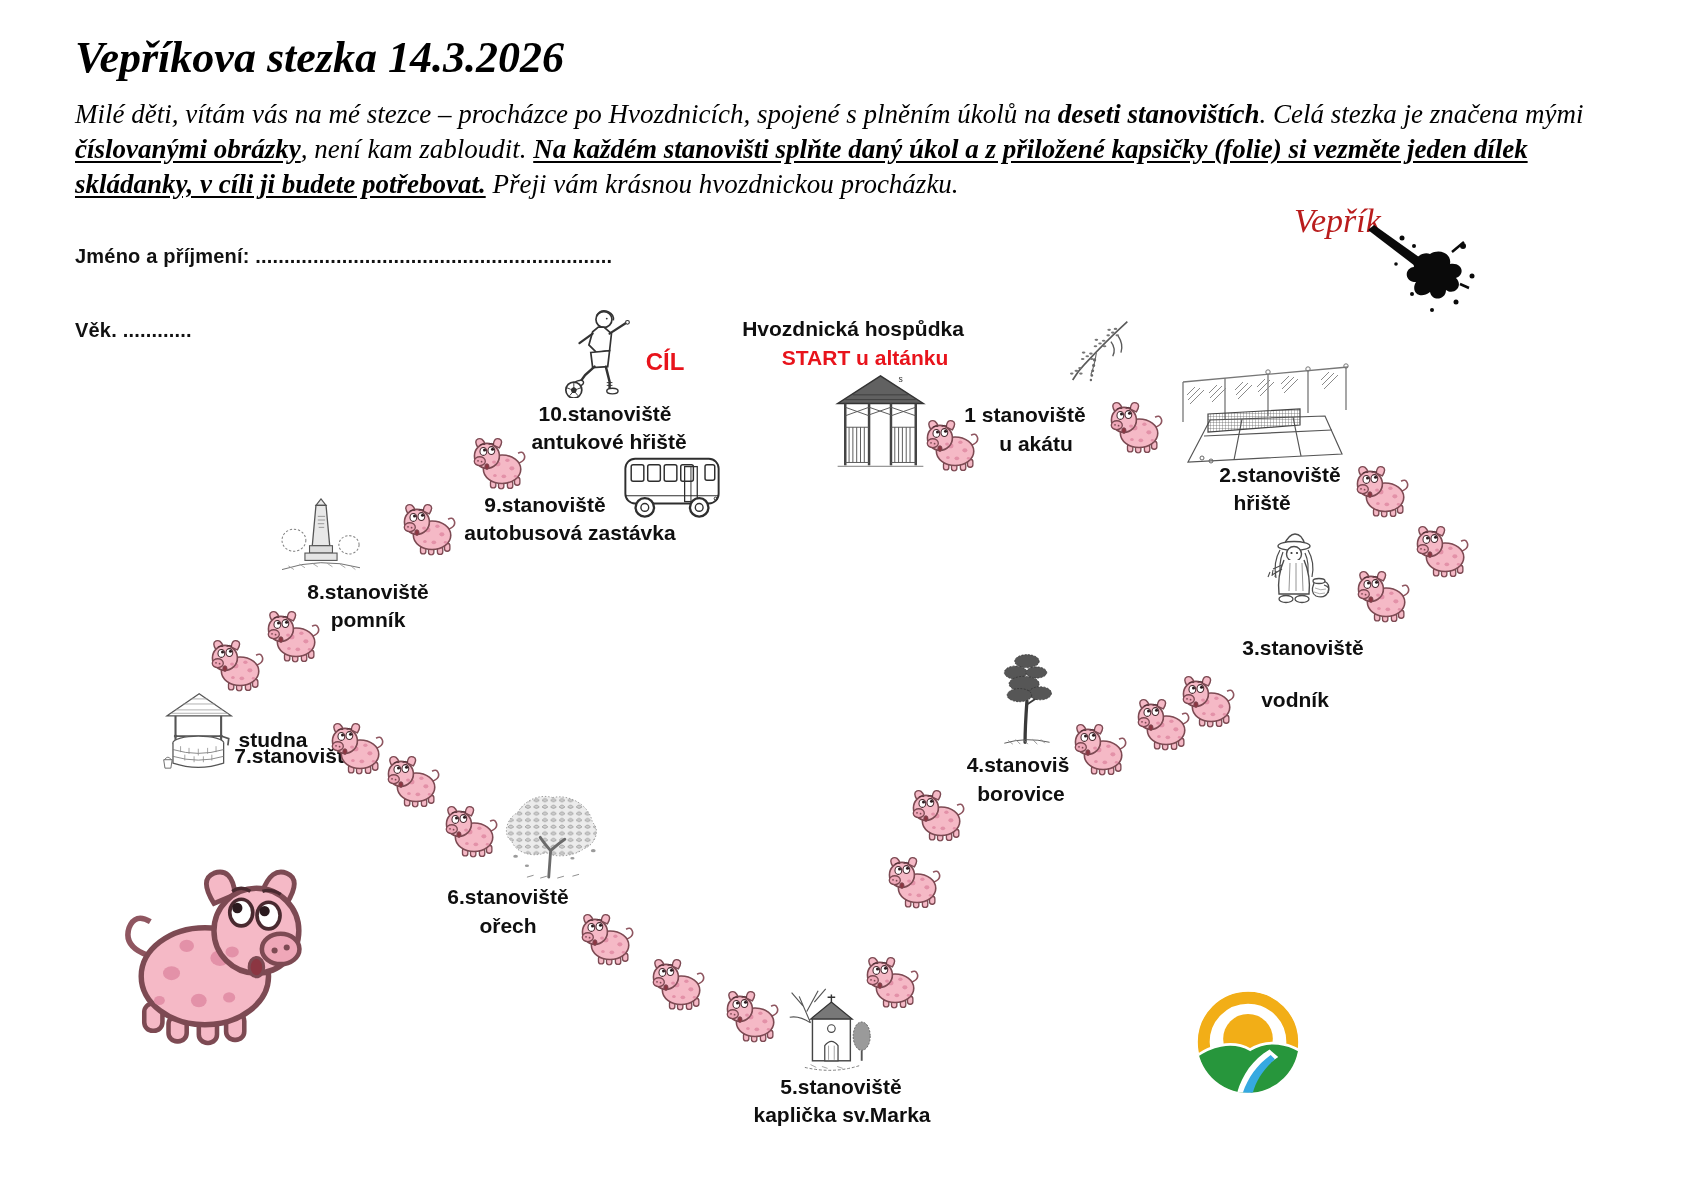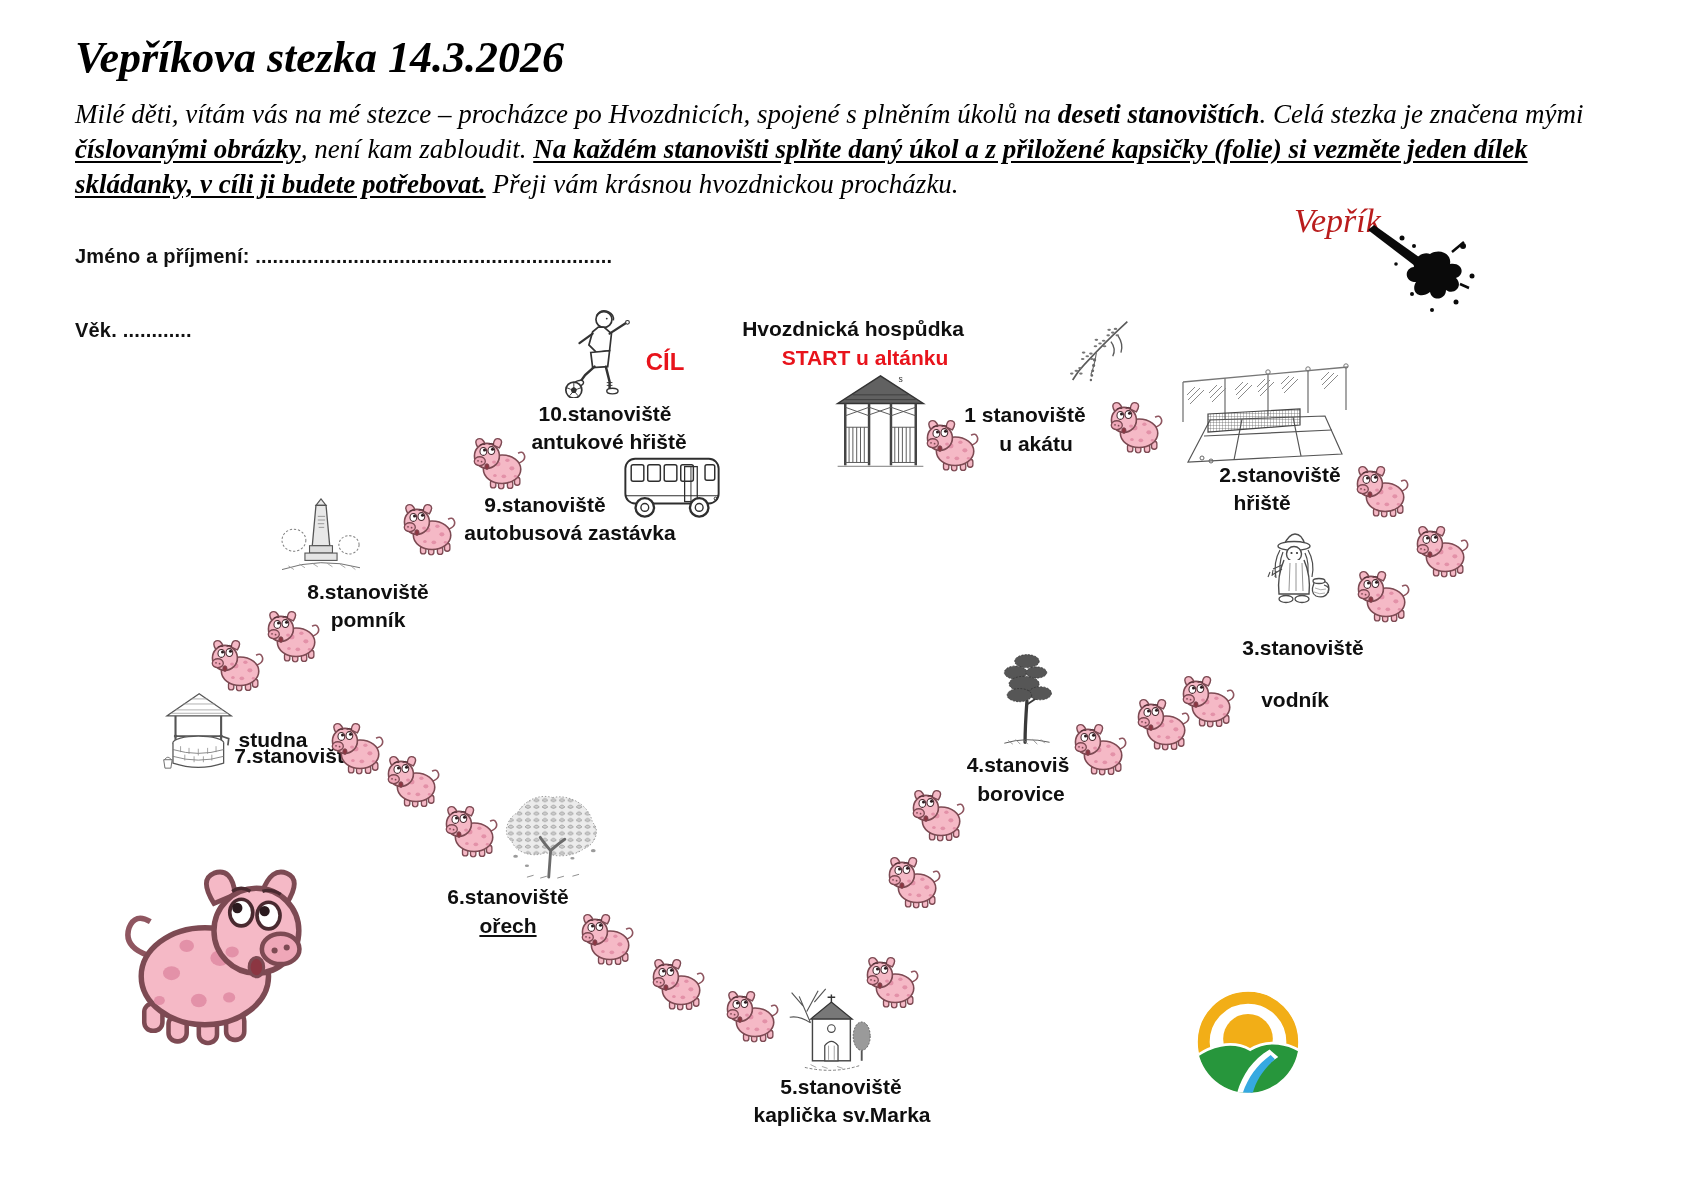--- a/index.html
+++ b/index.html
@@ -113,21 +113,21 @@
   <div class="lbl" style="left:1036px; top:431px;">u akátu</div>
   <div class="lbl" style="left:1280px; top:462px;">2.stanoviště</div>
   <div class="lbl" style="left:1262px; top:490px;">hřiště</div>
   <div class="lbl" style="left:1303px; top:635px;">3.stanoviště</div>
   <div class="lbl" style="left:1295px; top:663px;margin-top:24px;">vodník</div>
   <div class="lbl" style="left:1018px; top:752px;">4.stanoviš</div>
   <div class="lbl" style="left:1021px; top:781px;text-align:center;">borovice</div>
   <div class="lbl" style="left:841px;  top:1074px;">5.stanoviště</div>
   <div class="lbl" style="left:842px;  top:1102px;">kaplička sv.Marka</div>
   <div class="lbl" style="left:508px;  top:884px;">6.stanoviště</div>
-  <div class="lbl" style="left:508px;  top:913px;text-decoration:underline;">ořech</div>
+  <div class="lbl" style="left:508px;  top:913px;">ořech</div>
   <div class="lbl" style="left:295px;  top:699px;margin-top:44px;">7.stanoviště</div>
   <div class="lbl" style="left:273px;  top:727px;">studna</div>
   <div class="lbl" style="left:368px;  top:579px;">8.stanoviště</div>
   <div class="lbl" style="left:368px;  top:607px;">pomník</div>
   <div class="lbl" style="left:545px;  top:492px;">9.stanoviště</div>
   <div class="lbl" style="left:570px;  top:520px;">autobusová zastávka</div>
   <div class="lbl" style="left:605px;  top:401px;">10.stanoviště</div>
   <div class="lbl" style="left:609px;  top:429px;">antukové hřiště</div>
 
   <div class="clip" style="left:832px; top:372px; width:97px; height:100px;">

